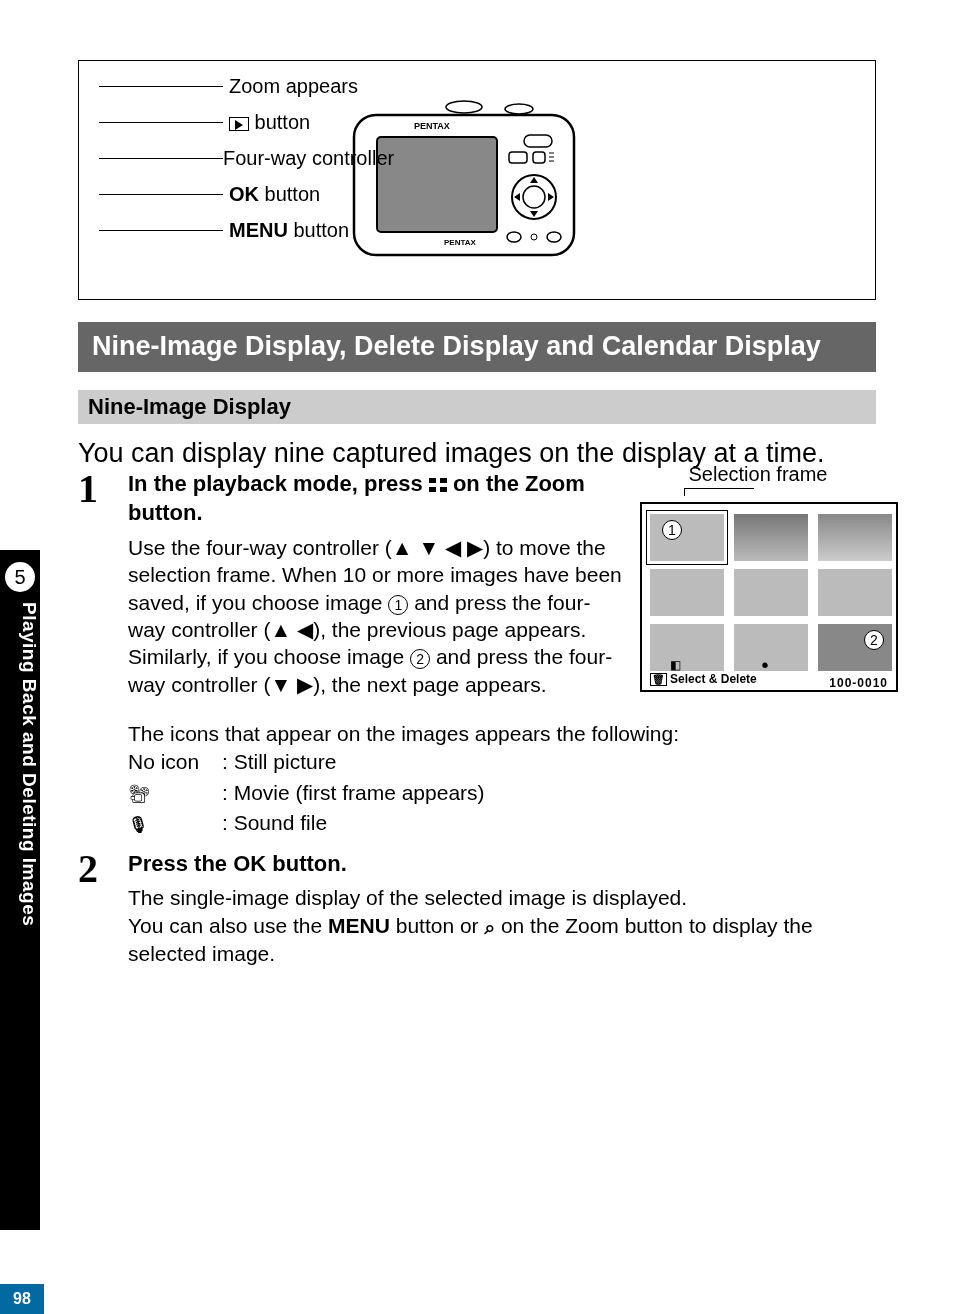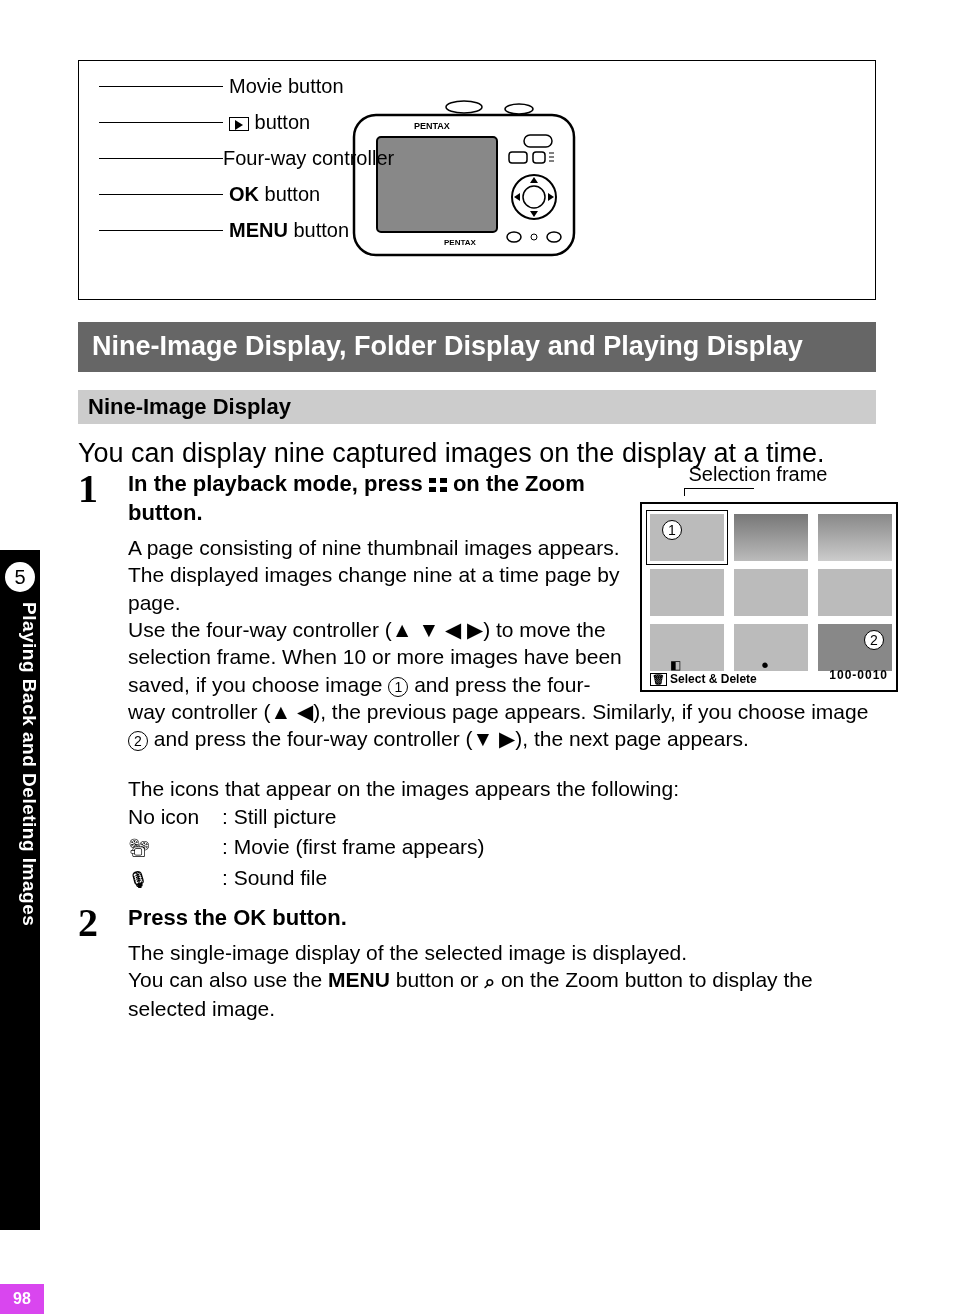--- a/index.html
+++ b/index.html
@@ -148,21 +148,21 @@
     display: block;
     text-align: center;
     width: 100%;
   }
   .page-num {
     position: absolute;
     left: 0;
     bottom: 0;
     width: 44px;
     height: 30px;
-    background: #d946ef;
+    background: #0369a1;
     color: #fff;
     font-weight: bold;
     font-size: 16px;
     text-align: center;
     line-height: 30px;
   }
   .clear { clear: both; }
   .ok-bold { font-weight: bold; font-family: Arial, sans-serif; }
   .menu-bold { font-weight: bold; font-family: Arial, sans-serif; }
   .arrow-glyph { font-family: Arial, sans-serif; }
@@ -233,41 +233,41 @@
         <path d="M165 100 l6 4 l0 -8 z" fill="#000"></path>
         <path d="M205 100 l-6 4 l0 -8 z" fill="#000"></path>
         <ellipse cx="165" cy="140" rx="7" ry="5" fill="#fff" stroke="#000" stroke-width="1.5"></ellipse>
         <ellipse cx="205" cy="140" rx="7" ry="5" fill="#fff" stroke="#000" stroke-width="1.5"></ellipse>
         <circle cx="185" cy="140" r="3" fill="#fff" stroke="#000"></circle>
       </svg>
     </div>
 
     <div class="label-row" style="top:14px;">
       <span class="line" style="width:124px;"></span>
-      <span style="margin-left:6px;">Movie button</span>
+      <span style="margin-left:6px;">Zoom appears</span>
     </div>
     <div class="label-row" style="top:50px;">
       <span class="line" style="width:124px;"></span>
       <span style="margin-left:6px;"><span class="play-icon"></span> <span>button</span></span>
     </div>
     <div class="label-row" style="top:86px;">
       <span class="line" style="width:124px;"></span>
       <span style="">Four-way controller</span>
     </div>
     <div class="label-row" style="top:122px;text-align:center;">
       <span class="line" style="width:124px;"></span>
       <span style="margin-left:6px;"><span class="ok-bold">OK</span>&nbsp;<span>button</span></span>
     </div>
     <div class="label-row" style="top:158px;">
       <span class="line" style="width:124px;"></span>
       <span style="margin-left:6px;"><span class="menu-bold">MENU</span>&nbsp;<span>button</span></span>
     </div>
   </div>
 
-  <div class="section-title-bar">Nine-Image Display, Folder Display and Playing Display</div>
+  <div class="section-title-bar">Nine-Image Display, Delete Display and Calendar Display</div>
 
   <div class="subsection-title-bar">Nine-Image Display</div>
 
   <div class="intro-line">You can display nine captured images on the display at a time.</div>
 
   <div class="step">
     <div class="step-num">1</div>
     <div class="step-body">
 
       <div class="float-right-frame">
@@ -287,29 +287,28 @@
           <div class="thumb" style="left:8px; top:120px;"></div>
           <div class="thumb" style="left:92px; top:120px;"></div>
           <div class="thumb" style="left:176px; top:120px; background:#888;"></div>
           <div class="circ-num" style="position:absolute;left:222px;top:126px;">2</div>
           <span style="position:absolute;left:28px;top:154px;color:#000;font-size:12px;">◧</span>
           <span style="position:absolute;left:120px;top:154px;color:#000;font-size:12px;">⏺</span>
           <div class="lcd-label" style="left:8px;bottom:4px;font-weight:bold;">
             <span style="font-size:10px;border:1px solid #000;padding:0 1px;">🗑</span>
             <span>Select &amp; Delete</span>
           </div>
-          <div class="lcd-label" style="right:8px;bottom:8px;font-weight:bold;letter-spacing:1px;">100-0010</div>
+          <div class="lcd-label" style="right:8px;bottom:0;font-weight:bold;letter-spacing:1px;">100-0010</div>
         </div>
       </div>
 
       <div class="step-heading">
         <span>In the playback mode, press </span><span class="grid-icon"></span><span> on the Zoom button.</span>
       </div>
 
-      <div class="step-text">A page consisting of nine thumbnail images appears. The displayed images change nine at a time page by page.</div>
       <div class="step-text">
         <span>Use the four-way controller (</span><span class="arrow-glyph">▲ ▼ ◀ ▶</span><span>) to move the selection frame. When 10 or more images have been saved, if you choose image </span><span class="circ-num">1</span><span> and press the four-way controller (</span><span class="arrow-glyph">▲ ◀</span><span>), the previous page appears. Similarly, if you choose image </span><span class="circ-num">2</span><span> and press the four-way controller (</span><span class="arrow-glyph">▼ ▶</span><span>), the next page appears.</span>
       </div>
 
       <div class="clear"></div>
 
       <div class="step-text" style="margin-top:22px;">The icons that appear on the images appears the following:</div>
 
       <div class="icon-legend-row">
         <div class="col1">No icon</div>

